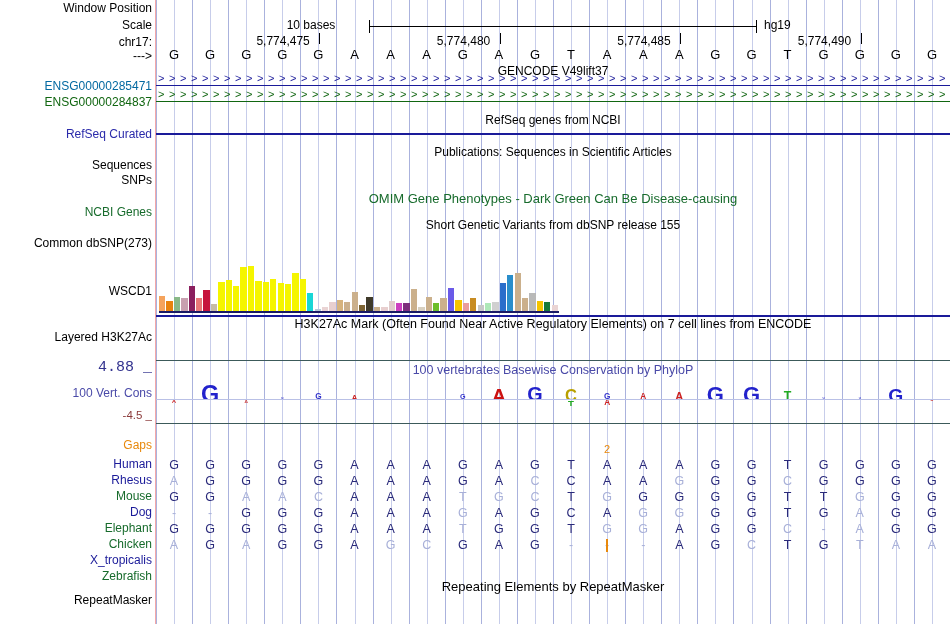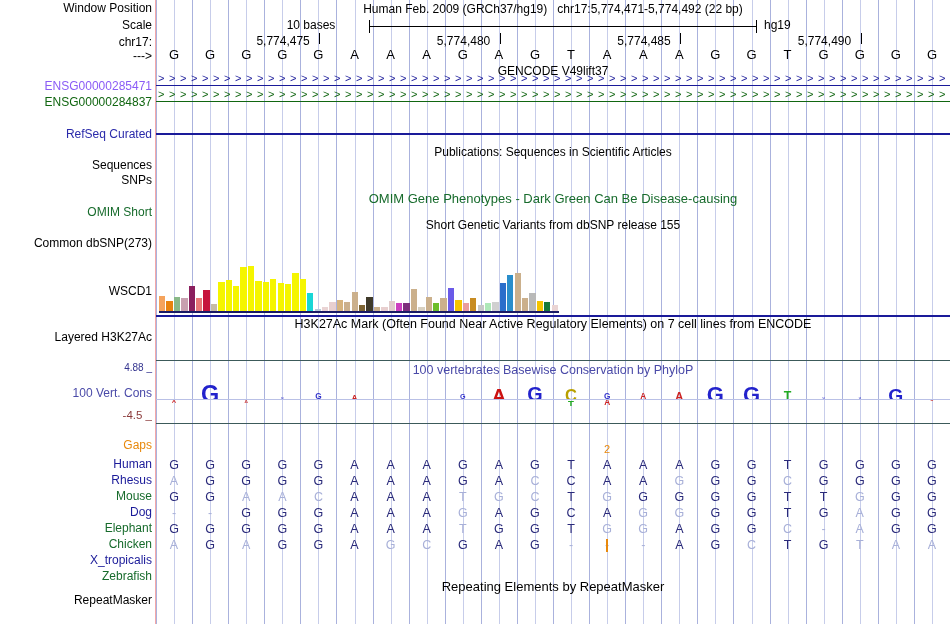--- a/index.html
+++ b/index.html
@@ -115,32 +115,32 @@
       </div>
   </div>
   <div class="redline"></div>
 
   <div class="labelcol">
     <div class="lbl" style="top:2px;">Window Position</div>
     <div class="lbl" style="top:19px;">Scale</div>
     <div class="lbl" style="top:36px;">chr17:</div>
     <div class="lbl" style="top:50px;">---&gt;</div>
 
-    <div class="lbl" style="top:80px;color:#8b5cf6;">ENSG00000285471</div>
+    <div class="lbl" style="top:80px;color:#0369a1;">ENSG00000285471</div>
     <div class="lbl" style="top:96px;color:#116611;">ENSG00000284837</div>
 
     <div class="lbl" style="top:128px;color:#2a2aaa;">RefSeq Curated</div>
     <div class="lbl" style="top:159px;">Sequences</div>
     <div class="lbl" style="top:174px;">SNPs</div>
-    <div class="lbl" style="top:206px;color:#176b2c;">OMIM Short</div>
+    <div class="lbl" style="top:206px;color:#176b2c;">NCBI Genes</div>
     <div class="lbl" style="top:237px;">Common dbSNP(273)</div>
     <div class="lbl" style="top:285px;">WSCD1</div>
     <div class="lbl" style="top:331px;">Layered H3K27Ac</div>
 
-    <div class="lbl" style="top:361px;color:#33338f;font-size:10px;">
+    <div class="lbl" style="top:361px;color:#33338f;font-size:15px;font-family:Liberation Mono, monospace;">
       <span>4.88</span><span style="color:#33338f;"> _</span>
     </div>
     <div class="lbl" style="top:387px;color:#4a4aa8;">100 Vert. Cons</div>
     <div class="lbl" style="top:409px;color:#8b3a3a;font-size:11.5px;">
       <span>-4.5</span><span style="color:#8b3a3a;"> _</span>
     </div>
 
     <div class="lbl" style="top:439px;color:#e8890c;">Gaps</div>
     <div id="specieslabels">
         <div class="lbl" style="top: 458px; color: rgb(26, 26, 153);">Human</div>
@@ -151,24 +151,20 @@
         <div class="lbl" style="top: 538px; color: rgb(23, 107, 44);">Chicken</div>
         <div class="lbl" style="top: 554px; color: rgb(26, 26, 153);">X_tropicalis</div>
         <div class="lbl" style="top: 570px; color: rgb(23, 107, 44);">Zebrafish</div>
       </div>
 
     <div class="lbl" style="top:594px;">RepeatMasker</div>
   </div>
 
   <div class="dataarea">
 
-    <div class="center hdr-text" style="left:0;top:2px;width:794px;">
-      <span>Human Feb. 2009 (GRCh37/hg19)</span>&nbsp;&nbsp;
-      <span>chr17:5,774,471-5,774,492 (22 bp)</span>
-    </div>
 
     <div>
       <div class="center hdr-text" style="left:100px;top:18px;width:110px;">10 bases</div>
       <div class="scalebar" style="left:213px;top:26px;width:387px;"></div>
       <div class="tick" style="left:213px;top:20px;height:13px;"></div>
       <div class="tick" style="left:600px;top:20px;height:13px;"></div>
       <div class="hdr-text" style="position:absolute;left:608px;top:18px;">hg19</div>
     </div>
 
     <div id="rulerticks">
@@ -352,20 +348,21 @@
         <div class="arrowchar" style="left: 706px; color: rgb(17, 102, 17);">&gt;</div>
         <div class="arrowchar" style="left: 717px; color: rgb(17, 102, 17);">&gt;</div>
         <div class="arrowchar" style="left: 728px; color: rgb(17, 102, 17);">&gt;</div>
         <div class="arrowchar" style="left: 739px; color: rgb(17, 102, 17);">&gt;</div>
         <div class="arrowchar" style="left: 750px; color: rgb(17, 102, 17);">&gt;</div>
         <div class="arrowchar" style="left: 761px; color: rgb(17, 102, 17);">&gt;</div>
         <div class="arrowchar" style="left: 772px; color: rgb(17, 102, 17);">&gt;</div>
         <div class="arrowchar" style="left: 783px; color: rgb(17, 102, 17);">&gt;</div>
       </div>
 
+    <div class="center hdr-text" style="left:0;top:113px;width:794px;">RefSeq genes from NCBI</div>
     <div class="hline" style="left:0;top:133px;width:794px;background:#1a1a99;height:1.5px;"></div>
 
     <div class="center" style="left:0;top:191px;width:794px;font-size:13px;color:#176b2c;">OMIM Gene Phenotypes - Dark Green Can Be Disease-causing</div>
 
     <div class="center hdr-text" style="left:0;top:145px;width:794px;">Publications: Sequences in Scientific Articles</div>
 
     <div class="center hdr-text" style="left:0;top:218px;width:794px;">Short Genetic Variants from dbSNP release 155</div>
 
     <div class="barchart" id="gtexchart" style="left:3px;top:266px;width:400px;height:45px;">
         <div class="bar" style="left: 0px; width: 6.30741px; height: 14.6512px; background: rgb(245, 163, 92);"></div>

